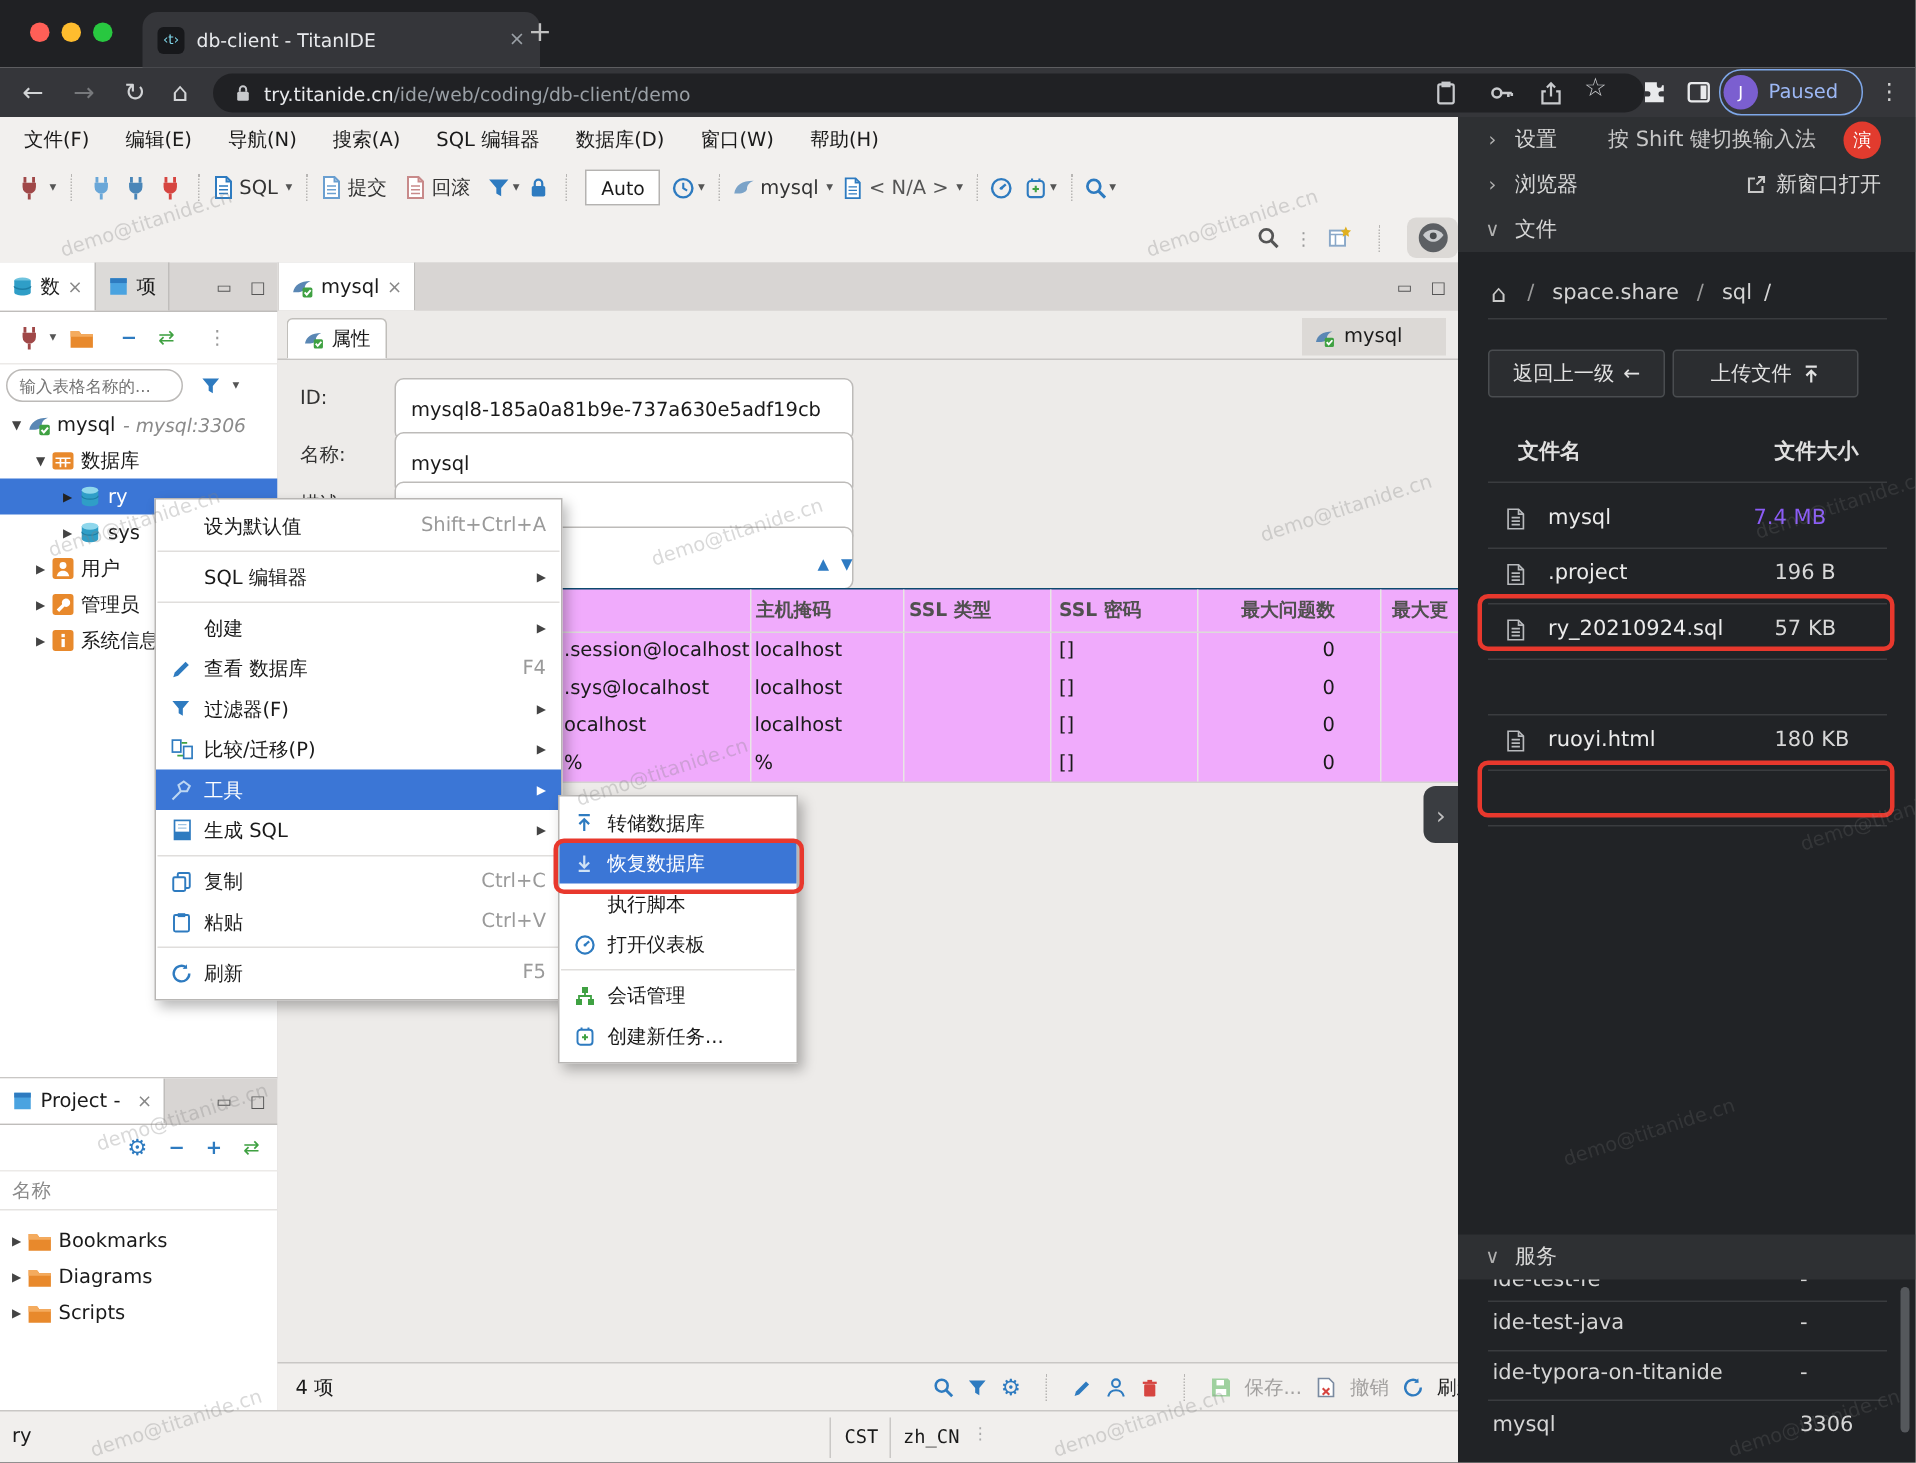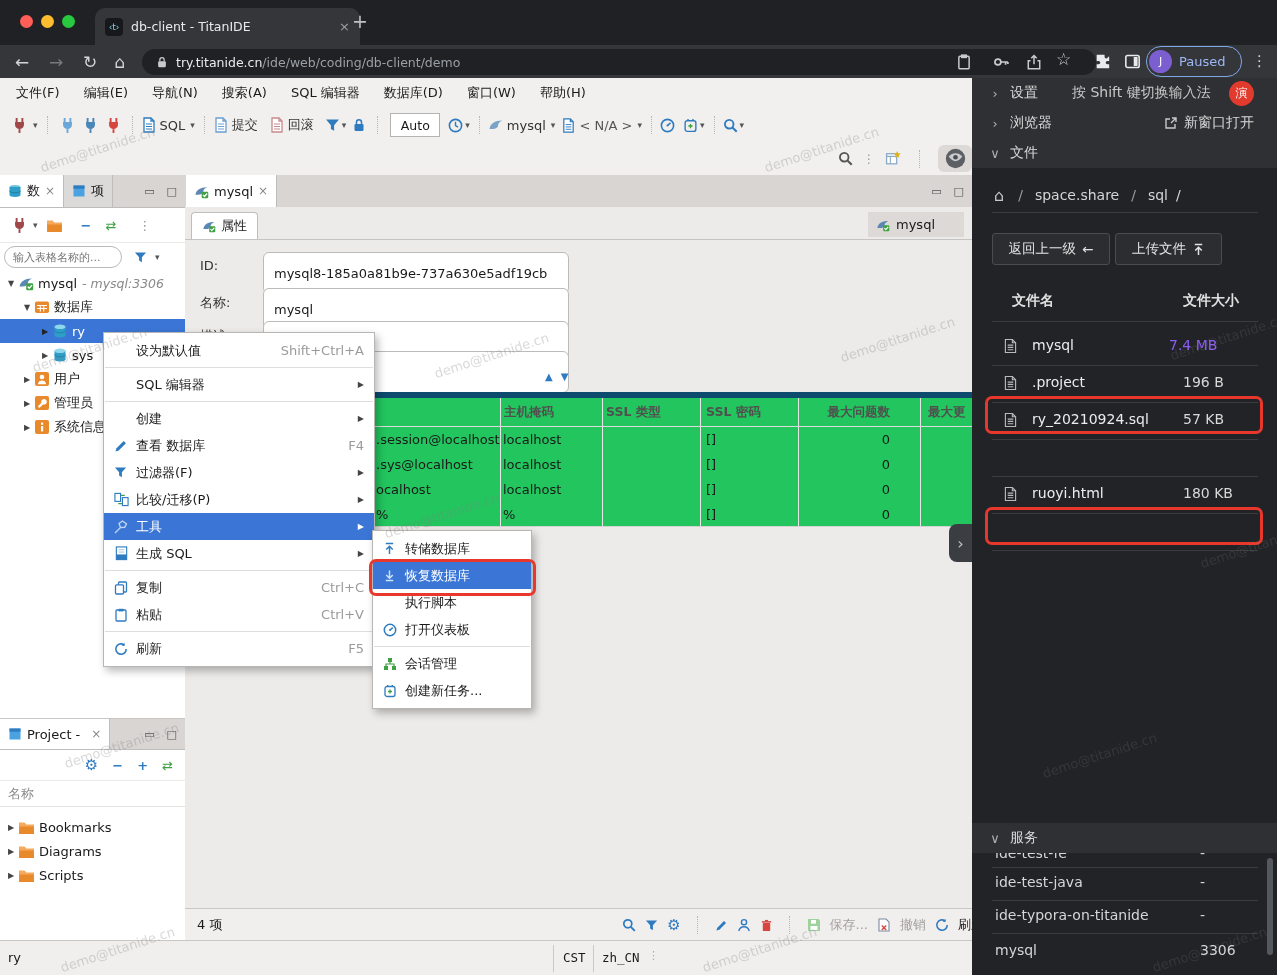--- a/index.html
+++ b/index.html
@@ -57,21 +57,21 @@
   .vsep{position:absolute;top:4px;bottom:4px;width:1px;background:#cac8c6;}
   
   #editor{position:absolute;left:185px;top:175px;width:787px;height:765px;background:#edebe9;}
   #subtabs{position:absolute;left:0;top:32px;width:100%;height:32px;border-bottom:1px solid #c6c4c2;background:#edebe9;}
   #subtab-props{position:absolute;left:6px;top:5px;height:26px;background:#fff;border:1px solid #c0beba;border-bottom:none;
                 border-radius:4px 4px 0 0;display:flex;align-items:center;padding:0 10px;gap:5px;}
   #connbadge{position:absolute;right:8px;top:5px;width:88px;height:25px;background:#dcd9d6;display:flex;align-items:center;padding-left:8px;gap:6px;}
   .flabel{position:absolute;left:15px;color:#333;}
   .finput{position:absolute;left:78px;width:306px;height:42px;border:1px solid #bdbbb9;border-radius:6px;background:#fff;
           font-family:inherit;font-size:13px;padding:0 10px;box-sizing:border-box;color:#1a1a1a;}
-  #grid{position:absolute;left:0;top:217px;width:787px;height:128px;background:#22c55e;border-top:6px solid #0c4a6e;border-bottom:1px solid #d5d3d1;}
+  #grid{position:absolute;left:0;top:217px;width:787px;height:128px;background:#f0abfc;border-top:1px solid #0c4a6e;border-bottom:1px solid #d5d3d1;}
   .vl{position:absolute;top:0;bottom:0;width:1px;background:#e8e6e4;}
   .ghead{position:absolute;left:0;top:0;width:100%;height:28px;border-bottom:1px solid #dddbd9;font-size:12.5px;color:#50504f;font-weight:bold;}
   .ghead span,.grow span{position:absolute;top:50%;transform:translateY(-50%);white-space:nowrap;}
   .grow{position:absolute;left:0;width:100%;height:25px;}
   .c-user{left:191px;} .c-host{left:318px;} .c-ciph{left:521px;} 
   .c-q{left:613px;width:92px;text-align:right;}
   #grid-status{position:absolute;left:0;top:733px;width:787px;height:32px;background:#f1efed;border-top:1px solid #c9c7c5;
                display:flex;align-items:center;padding:0 12px;gap:9px;}
   #grid-status .spacer{flex:1;}
   
@@ -903,21 +903,21 @@
       <span style="margin-left:12px;color:#9a9a9a">/</span>
       <span style="margin-left:12px;color:#d5d5d5">sql</span>
       <span style="margin-left:8px;color:#d5d5d5">/</span>
     </div>
     <div class="fsep" style="top:134px"></div>
 
     <div class="sbbtn" style="left:20px;width:118px">
       <span>返回上一级</span>
       <span>←</span>
     </div>
-    <div class="sbbtn" style="left:143px;width:107px">
+    <div class="sbbtn" style="left:143px;width:124px">
       <span>上传文件</span>
       <span class="ic" style="width:13px;height:13px;color:#e2e2e2">
           <svg viewBox="0 0 14 14" fill="none" stroke="currentColor" stroke-width="1.6">
             <path d="M7 13V5M3.5 8L7 4.5 10.5 8M3 1.5h8"></path>
           </svg>
         </span>
     </div>
 
     <div style="position:absolute;left:40px;top:214px;font-weight:bold;color:#e0e0e0">文件名</div>
     <div style="position:absolute;left:211px;top:214px;font-weight:bold;color:#e0e0e0">文件大小</div>

